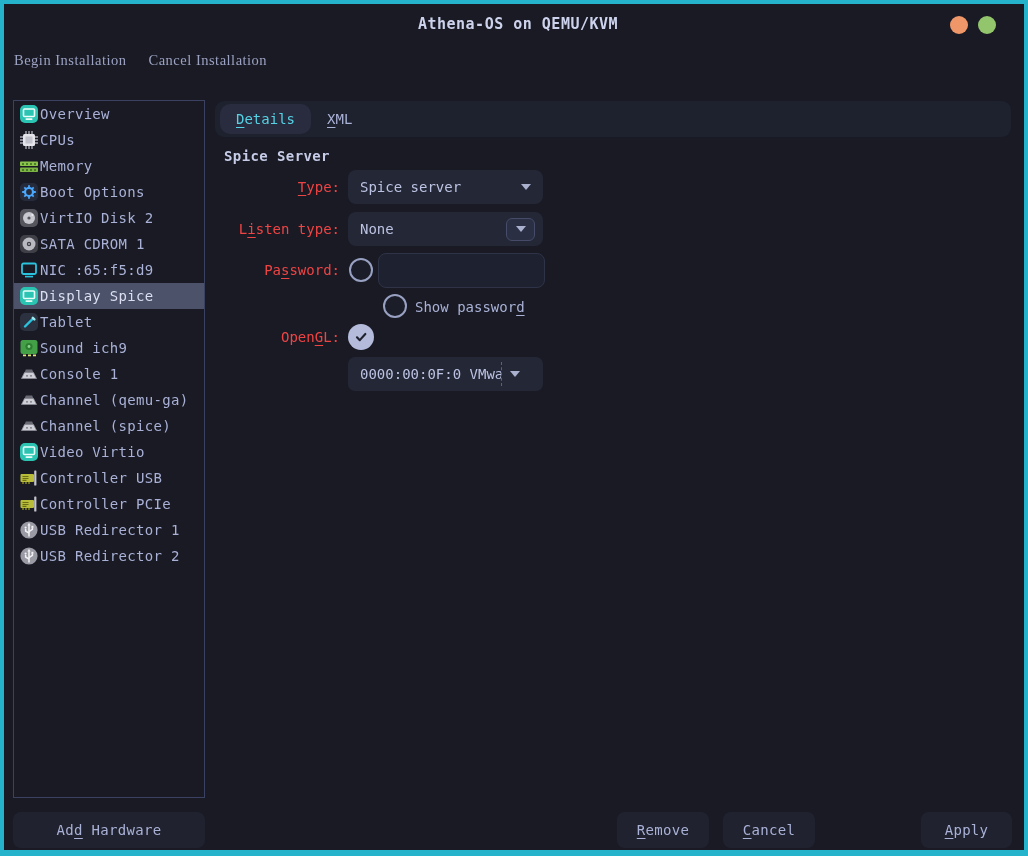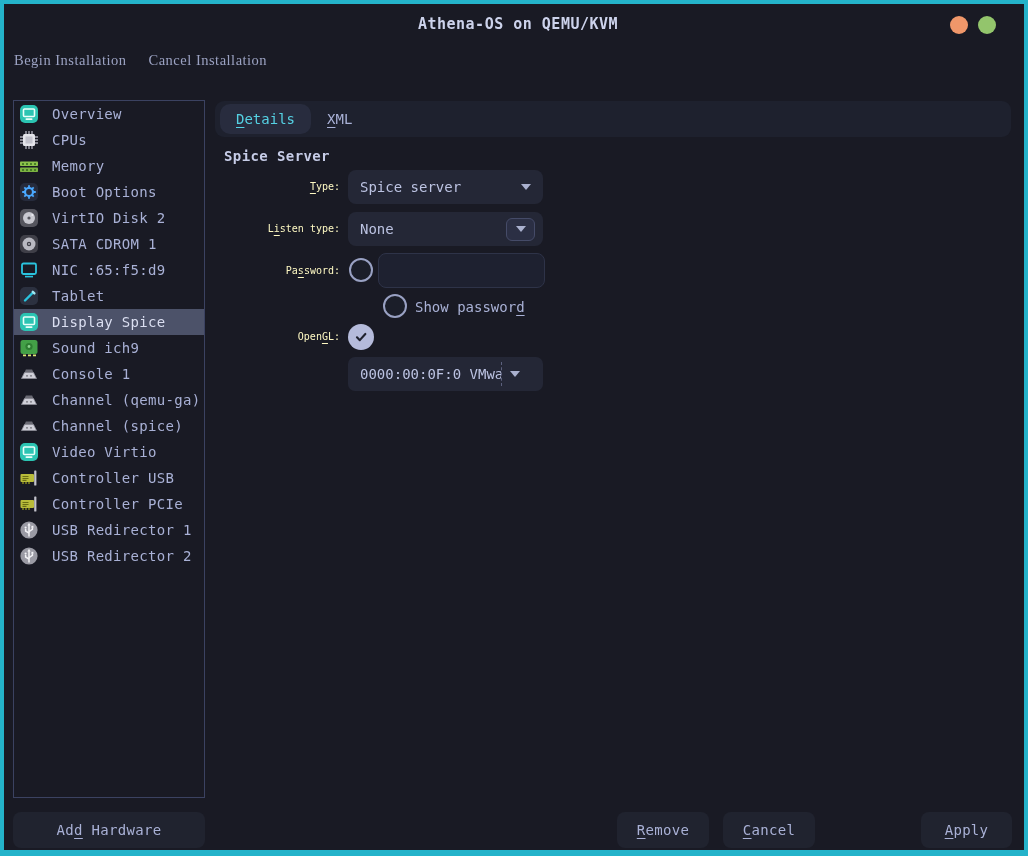--- a/index.html
+++ b/index.html
@@ -19,41 +19,41 @@
   .winbtn.green  { right:28px; background:#93c56c; }
 
   
   .toolbar { position:absolute; left:14px; top:52px; display:flex; gap:22px; }
   .toolbtn { color:#9ba2c2; font-size:14.5px; background:none; border:none;
              font-family:Liberation Serif, serif; letter-spacing:.5px; cursor:default; }
 
   
   .sidebar { position:absolute; left:13px; top:100px; width:192px; height:698px;
              border:1px solid #3b4261; background:#191a24; overflow:hidden; }
-  .srow { height:26px; display:flex; align-items:center; padding-left:5px; gap:13px; }
+  .srow { height:26px; display:flex; align-items:center; padding-left:5px; gap:1px; }
   .srow.sel { background:#4c5269; }
   .sicon { width:20px; height:20px; flex:0 0 20px; display:flex; }
   .sicon svg { width:20px; height:20px; }
   .slabel { color:#a9b1d6; font-size:14px; white-space:nowrap; letter-spacing:.3px; }
   .srow.sel .slabel { color:#dbdff1; }
 
   
   .main { position:absolute; left:215px; top:101px; width:796px; height:690px; }
   .tabbar { position:absolute; left:0; top:0; width:796px; height:36px; background:#1e212e;
             border-radius:9px; display:flex; align-items:center; padding-left:5px; }
   .tab { height:30px; line-height:30px; padding:0 16px; border-radius:10px; font-size:14px;
          color:#a9b1d6; }
   .tab.active { background:#282c3e; color:#55d2e4; }
   .tab u, .flabel u, .cblabel u, .btn u { text-decoration:underline; text-underline-offset:3px; }
 
   .heading { position:absolute; left:9px; top:47px; font-size:14px; font-weight:bold;
              color:#c6cce7; letter-spacing:.4px; }
 
   .flabel { position:absolute; left:0; width:125px; text-align:right; line-height:34px;
-            color:#fef9c3; font-size:10px; white-space:nowrap; }
+            color:#ef4444; font-size:14px; white-space:nowrap; }
   .lbl-type   { top:69px; }
   .lbl-listen { top:111px; }
   .lbl-pass   { top:152px; line-height:35px; }
   .lbl-opengl { top:219px; }
 
   .combo { position:absolute; left:133px; width:195px; height:34px; background:#242736;
            border-radius:8px; color:#bcc3e2; font-size:14px; display:flex; align-items:center;
            padding:0 12px; }
   .combo-type   { top:69px; }
   .combo-listen { top:111px; }
@@ -173,39 +173,39 @@
       </div>
       <div class="srow">
         <span class="sicon">
           <svg viewBox="0 0 20 20">
             <rect x="3" y="3.5" width="14" height="10.5" rx="1.5" fill="none" stroke="#2ac3de" stroke-width="1.8"></rect>
             <rect x="6" y="15.8" width="8" height="1.6" fill="#2ac3de"></rect>
           </svg>
         </span>
         <span class="slabel">NIC :65:f5:d9</span>
       </div>
+      <div class="srow sel">
+        <span class="sicon">
+          <svg viewBox="0 0 20 20">
+            <rect x="1" y="1" width="18" height="18" rx="5" fill="#2bc4b2"></rect>
+            <rect x="4.5" y="5" width="11" height="7.5" rx="1" fill="none" stroke="#eafffa" stroke-width="1.6"></rect>
+            <rect x="6.5" y="14.3" width="7" height="1.7" rx="0.8" fill="#eafffa"></rect>
+          </svg>
+        </span>
+        <span class="slabel">Display Spice</span>
+      </div>
       <div class="srow">
         <span class="sicon">
           <svg viewBox="0 0 20 20">
             <rect x="1" y="1" width="18" height="18" rx="5" fill="#2c3140"></rect>
             <path d="M6 14.5L13.5 7" stroke="#2ac3de" stroke-width="2.4" stroke-linecap="round"></path>
             <path d="M13.8 5.8l1.6 1.6" stroke="#9fe8f2" stroke-width="2.4" stroke-linecap="round"></path>
           </svg>
         </span>
         <span class="slabel">Tablet</span>
-      </div>
-      <div class="srow sel">
-        <span class="sicon">
-          <svg viewBox="0 0 20 20">
-            <rect x="1" y="1" width="18" height="18" rx="5" fill="#2bc4b2"></rect>
-            <rect x="4.5" y="5" width="11" height="7.5" rx="1" fill="none" stroke="#eafffa" stroke-width="1.6"></rect>
-            <rect x="6.5" y="14.3" width="7" height="1.7" rx="0.8" fill="#eafffa"></rect>
-          </svg>
-        </span>
-        <span class="slabel">Display Spice</span>
       </div>
       <div class="srow">
         <span class="sicon">
           <svg viewBox="0 0 20 20">
             <rect x="1.5" y="2" width="17" height="14" rx="2.5" fill="#43a047"></rect>
             <circle cx="10" cy="8.5" r="3.6" fill="#2e7d32"></circle>
             <circle cx="10" cy="8.5" r="1.4" fill="#8bd48e"></circle>
             <path d="M4 17.3h3M9 17.3h3M14 17.3h3" stroke="#dce775" stroke-width="1.8"></path>
           </svg>
         </span>

